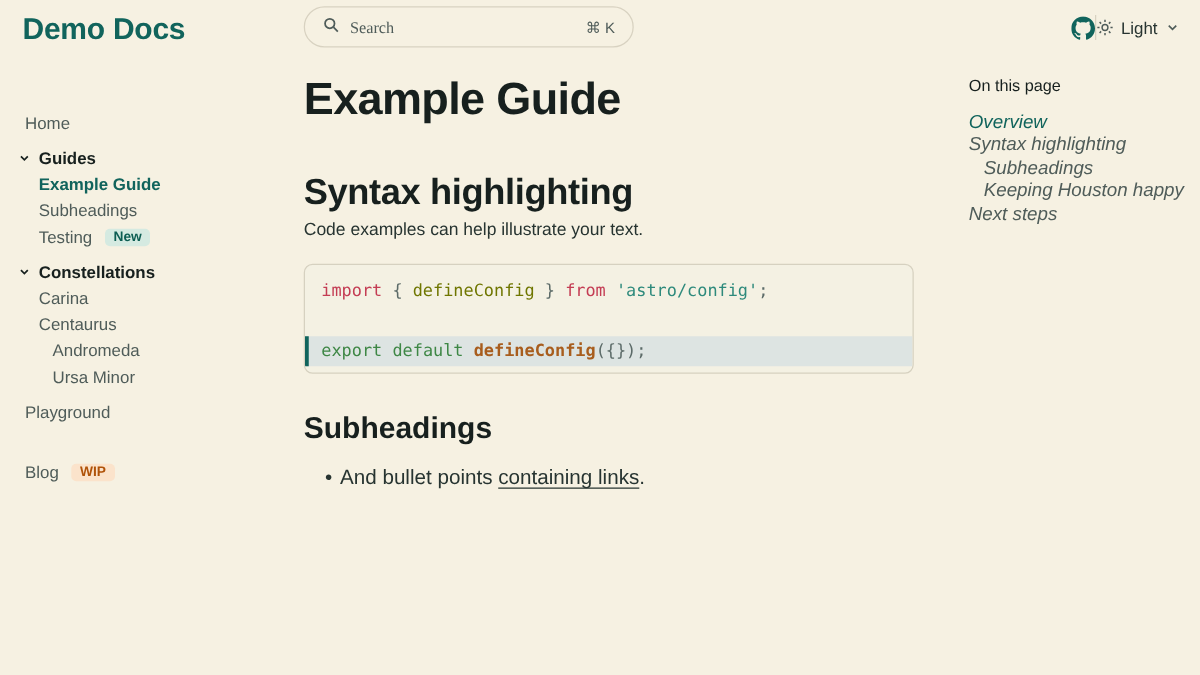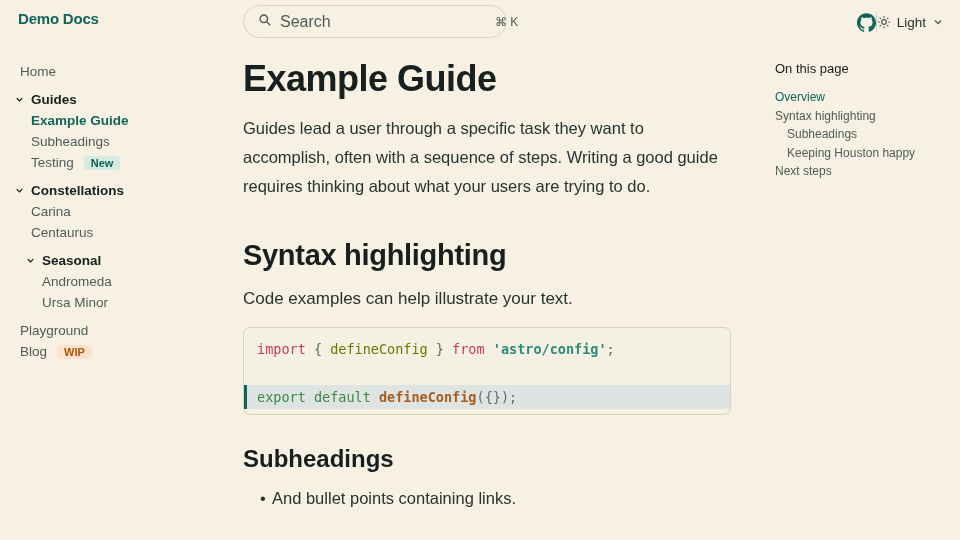--- a/index.html
+++ b/index.html
@@ -5,86 +5,86 @@
   * { margin:0; padding:0; box-sizing:border-box; }
   html,body { width:960px; height:540px; overflow:hidden; }
   body {
     font-family:"Liberation Sans", sans-serif;
     background:var(--bg);
     color:var(--text);
     font-size:14px;
   }
   
   .header { position:relative; height:44px; display:flex; align-items:center; }
-  .logo { position:absolute; left:18px; top:10px; font-size:15px; font-weight:700; color:var(--accent); letter-spacing:-0.2px; }
+  .logo { position:absolute; left:18px; top:10px; font-size:24px; font-weight:700; color:var(--accent); letter-spacing:-0.2px; }
   .search {
     position:absolute; left:243px; top:5px; width:264px; height:33px;
     display:flex; align-items:center; gap:8px;
     border:1px solid var(--border); border-radius:17px; background:var(--bg);
     padding:0 14px; color:var(--muted); cursor:pointer;
   }
   .search svg { flex:0 0 auto; }
   .search input {
     border:none; outline:none; background:transparent; flex:1;
-    font-family:Liberation Sans, sans-serif; font-size:16px; color:var(--body-text);
+    font-family:Liberation Serif, serif; font-size:13px; color:var(--body-text);
   }
   .search input::placeholder { color:var(--muted); }
   .kbd { font-size:12px; color:var(--muted); white-space:nowrap; }
   .header-right { position:absolute; right:16px; top:0; height:44px; display:flex; align-items:center; }
   .gh { color:var(--accent); display:flex; align-items:center; cursor:pointer; }
   .vdiv { width:1px; height:20px; background:var(--border); }
   .theme { display:flex; align-items:center; gap:6px; color:var(--body-text); font-size:13.5px; cursor:pointer; }
   .theme .sun { color:var(--muted); display:flex; }
   .theme .chev { color:var(--muted); display:flex; }
   
   .layout { display:flex; height:496px; }
   
   .sidebar { width:243px; flex:0 0 243px; padding-top:17px; }
   .sb-item { display:flex; align-items:center; gap:6px; height:21px; font-size:13.5px; color:var(--muted); cursor:pointer; }
   .sb-item.group { font-weight:700; color:var(--text); margin-top:7px; }
   .sb-item.top-gap { margin-top:7px; }
   .sb-item.active span.lbl { color:var(--accent); font-weight:700; }
   .sb-item .chev { display:flex; color:var(--text); }
-  .indent-0 { padding-left:20px; }
+  .indent-0 { padding-left:20px;margin-top:27px; }
   .group.indent-0 { padding-left:14px; }
   .indent-1 { padding-left:31px; }
   .group.indent-1 { padding-left:25px; }
   .indent-2 { padding-left:42px; }
   .badge { font-size:11px; font-weight:700; padding:1px 7px; border-radius:4px; margin-left:4px; }
   .badge.new { background:var(--badge-new-bg); color:var(--badge-new-text); }
   .badge.wip { background:var(--badge-wip-bg); color:var(--badge-wip-text); }
   
   .main { width:488px; flex:0 0 488px; padding-top:14px; }
   h1 { font-size:36px; font-weight:700; color:var(--text); letter-spacing:-0.5px; }
   .intro { margin-top:14px; font-size:16.5px; line-height:29px; color:var(--body-text); }
   h2 { margin-top:38px; font-size:29px; font-weight:700; color:var(--text); letter-spacing:-0.3px; }
-  .p2 { margin-top:15px; font-size:17px; line-height:24px; color:var(--body-text); }
+  .p2 { font-size:14px; line-height:24px; color:var(--body-text); }
   
   .code-frame { margin-top:16px; border:1px solid var(--code-border); border-radius:7px; overflow:hidden; background:var(--code-bg); }
   .tabbar { background:var(--code-tabbar-bg); display:flex; height:30px; }
   .tab { background:var(--code-bg); border-top:2px solid var(--accent); border-right:1px solid var(--code-border);
          padding:0 14px; display:flex; align-items:center; font-size:13px; color:var(--text); }
   .codebody { padding:9px 0 5px; font-family:"DejaVu Sans Mono", monospace; font-size:13.5px; }
   .code-line { height:24px; line-height:24px; padding-left:13px; white-space:pre; }
   .code-line.highlight { background:var(--highlight-bg); border-left:3px solid var(--accent); padding-left:10px; }
   .tok-kw { color:var(--tok-kw); }
   .tok-id { color:var(--tok-id); }
-  .tok-str { color:var(--tok-str);font-weight:bold; }
+  .tok-str { color:var(--tok-str); }
   .tok-punct { color:var(--tok-punct); }
   .tok-kw2 { color:var(--tok-kw2); }
   .tok-fn { color:var(--tok-fn); font-weight:700; }
   h3 { margin-top:30px; font-size:24px; font-weight:700; color:var(--text); }
   ul.bullets { margin-top:16px; list-style:none; }
   ul.bullets li { position:relative; padding-left:29px; font-size:16.5px; color:var(--body-text); margin-bottom:12px; }
   ul.bullets li::before { content:"•"; position:absolute; left:17px; color:var(--body-text); }
-  ul.bullets .link { text-underline-offset:3px; cursor:pointer; color:var(--body-text); }
+  ul.bullets .link { text-decoration:underline; text-underline-offset:3px; cursor:pointer; color:var(--body-text); }
   
   .toc { flex:1; padding:17px 0 0 44px; }
   .toc-title { font-size:13px; font-weight:400; color:var(--text); margin-bottom:12px; }
-  .toc-item { font-size:12px; color:var(--muted); height:18.5px; display:flex; align-items:center; cursor:pointer; }
+  .toc-item { font-size:15px; color:var(--muted); height:18.5px; display:flex; align-items:center; cursor:pointer;font-style:italic; }
   .toc-item.active { color:var(--accent); }
   .toc-indent-1 { padding-left:12px; }
 </style>
 </head>
 <body>
 
 <div class="header">
   <div class="logo">Demo Docs</div>
   <div class="search">
     <span>
@@ -157,46 +157,37 @@
           </svg>
         </span>
         <span class="lbl">Constellations</span>
       </div>
       <div class="sb-item indent-1">
         <span class="lbl">Carina</span>
       </div>
       <div class="sb-item indent-1">
         <span class="lbl">Centaurus</span>
       </div>
-      <div class="sb-item indent-1 group">
-        <span class="chev">
-          <svg width="11" height="11" viewBox="0 0 24 24" fill="none" stroke="currentColor" stroke-width="3">
-            <path d="M6 9l6 6 6-6"></path>
-          </svg>
-        </span>
-        <span class="lbl">Seasonal</span>
-      </div>
       <div class="sb-item indent-2">
         <span class="lbl">Andromeda</span>
       </div>
       <div class="sb-item indent-2">
         <span class="lbl">Ursa Minor</span>
       </div>
       <div class="sb-item indent-0 top-gap">
         <span class="lbl">Playground</span>
       </div>
       <div class="sb-item indent-0">
         <span class="lbl">Blog</span>
         <span class="badge wip">WIP</span>
       </div>
     </nav>
 
   <main class="main">
     <h1>Example Guide</h1>
-    <p class="intro">Guides lead a user through a specific task they want to accomplish, often with a sequence of steps. Writing a good guide requires thinking about what your users are trying to do.</p>
     <h2>Syntax highlighting</h2>
     <p class="p2">Code examples can help illustrate your text.</p>
 
     <div class="code-frame">
       <div class="codebody">
           <div class="code-line"><span class="tok-kw">import</span><span class="tok-punct"> { </span><span class="tok-id">defineConfig</span><span class="tok-punct"> } </span><span class="tok-kw">from</span><span class="tok-punct"> </span><span class="tok-str">'astro/config'</span><span class="tok-punct">;</span></div>
           <div class="code-line">&nbsp;</div>
           <div class="code-line highlight"><span class="tok-kw2">export</span><span class="tok-punct"> </span><span class="tok-kw2">default</span><span class="tok-punct"> </span><span class="tok-fn">defineConfig</span><span class="tok-punct">({});</span></div>
         </div>
     </div>

